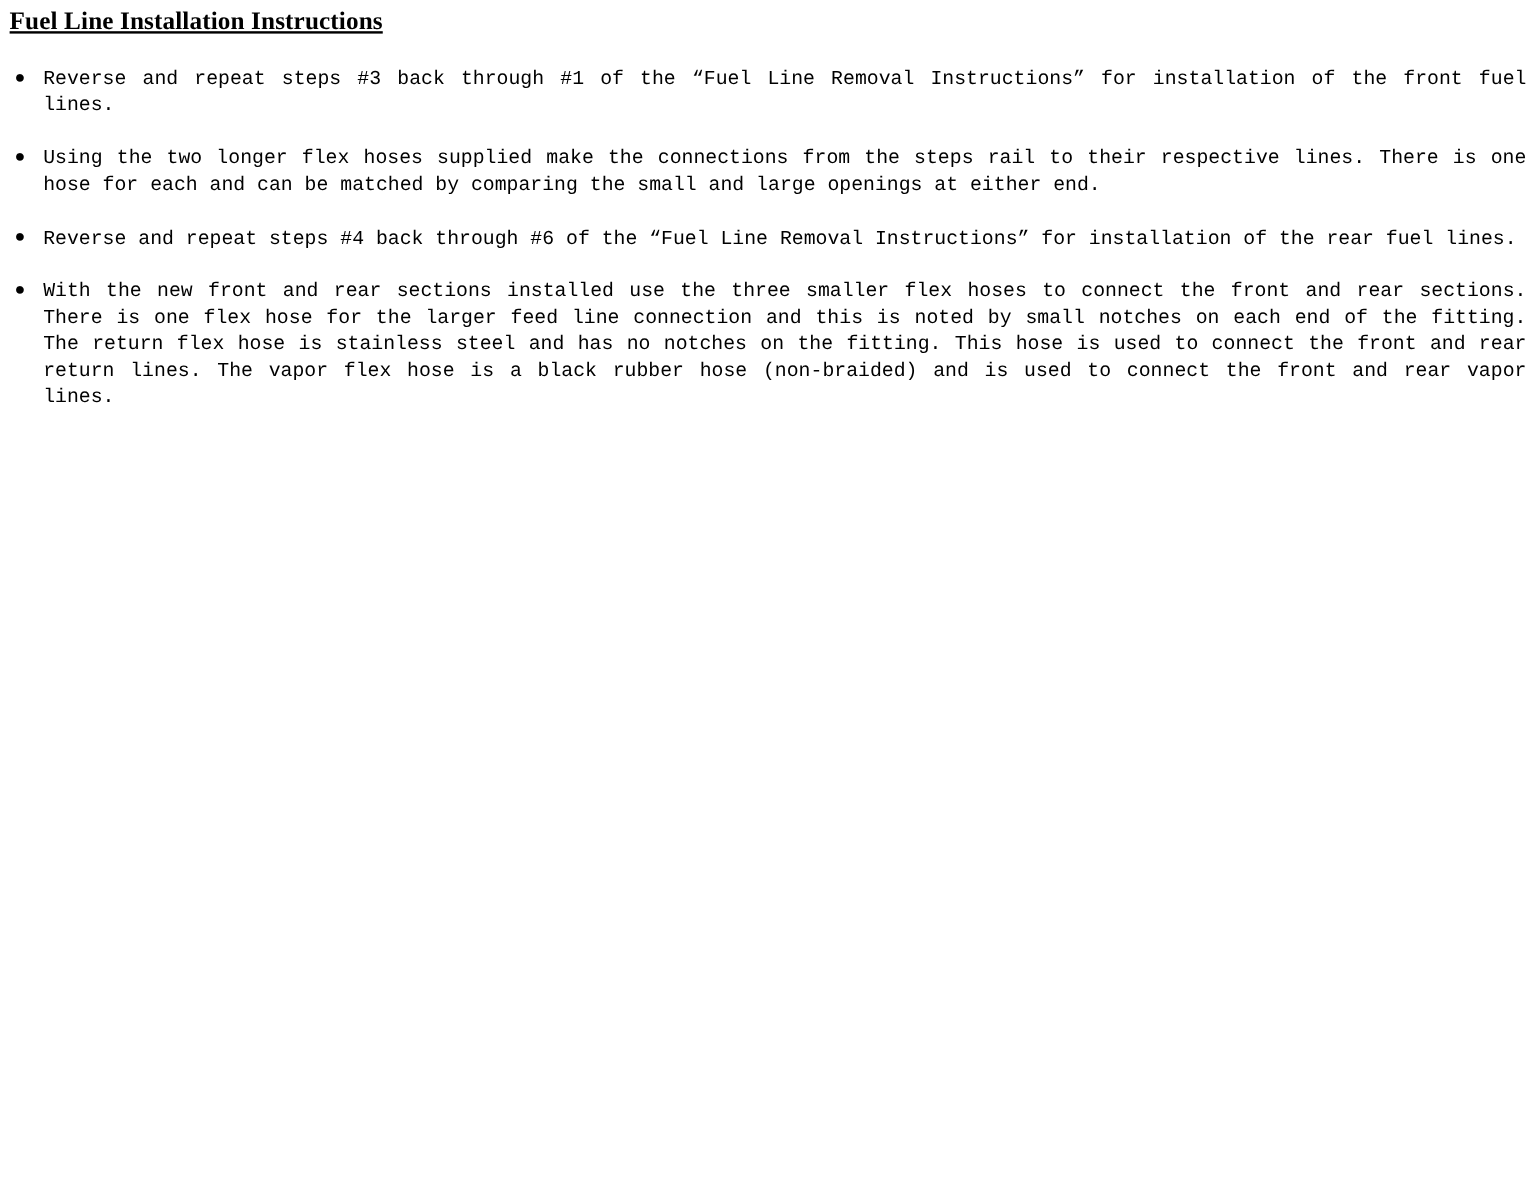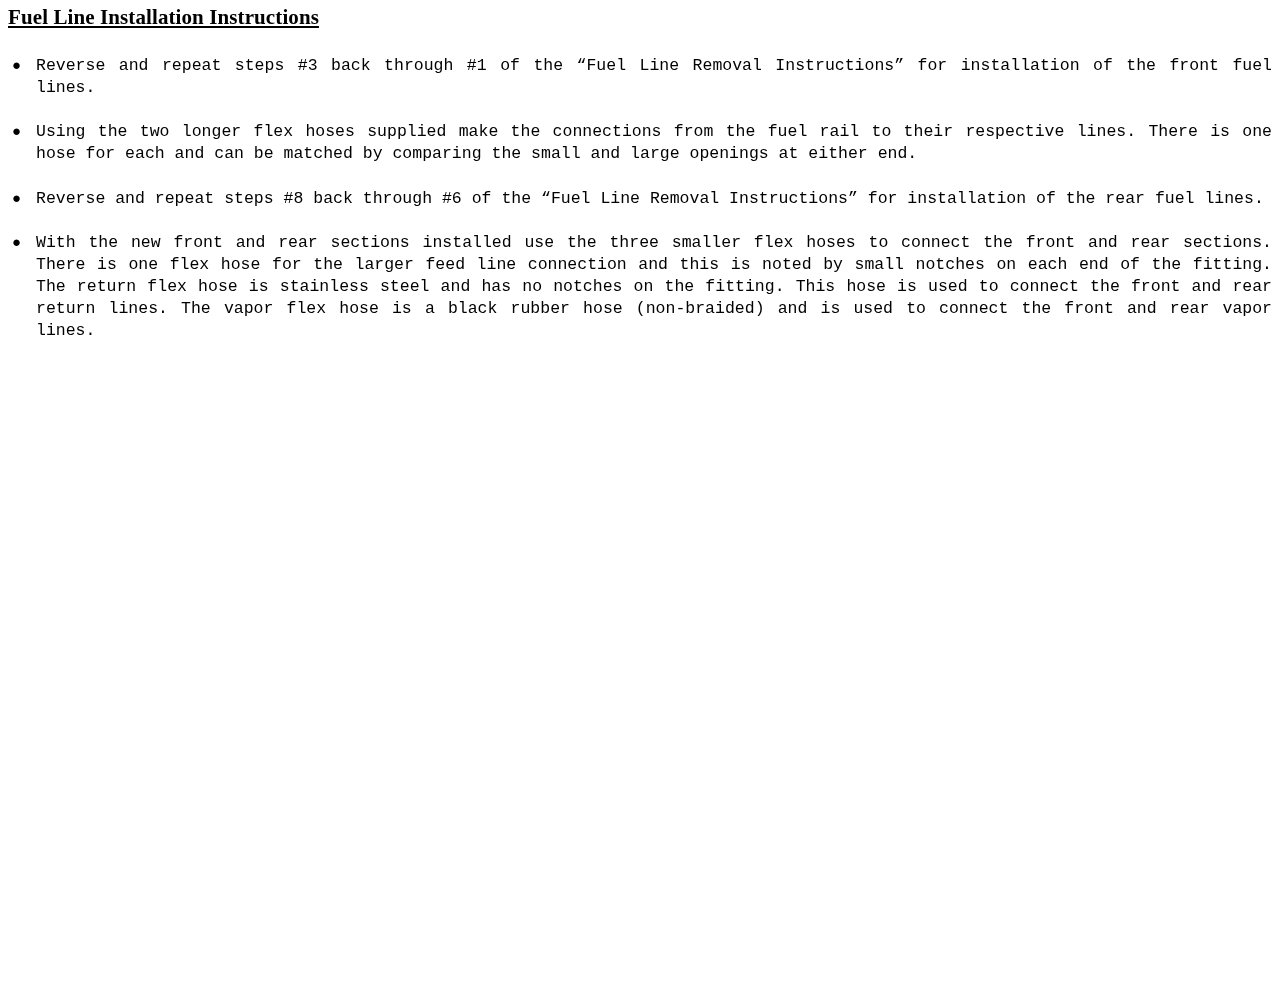--- a/index.html
+++ b/index.html
@@ -71,26 +71,26 @@
 
   <ul class="bullet-list">
 
     <li class="bullet-item gap-1">
       <span class="marker">●</span>
       <span class="text">Reverse and repeat steps #3 back through #1 of the “Fuel Line Removal Instructions” for installation of the front fuel lines.</span>
     </li>
 
     <li class="bullet-item gap-2">
       <span class="marker">●</span>
-      <span class="text">Using the two longer flex hoses supplied make the connections from the fuel rail to their respective lines. There is one hose for each and can be matched by comparing the small and large openings at either end.</span>
+      <span class="text">Using the two longer flex hoses supplied make the connections from the steps rail to their respective lines. There is one hose for each and can be matched by comparing the small and large openings at either end.</span>
     </li>
 
     <li class="bullet-item gap-3">
       <span class="marker">●</span>
-      <span class="text">Reverse and repeat steps #8 back through #6 of the “Fuel Line Removal Instructions” for installation of the rear fuel lines.</span>
+      <span class="text">Reverse and repeat steps #4 back through #6 of the “Fuel Line Removal Instructions” for installation of the rear fuel lines.</span>
     </li>
 
     <li class="bullet-item gap-4">
       <span class="marker">●</span>
       <span class="text">With the new front and rear sections installed use the three smaller flex hoses to connect the front and rear sections. There is one flex hose for the larger feed line connection and this is noted by small notches on each end of the fitting. The return flex hose is stainless steel and has no notches on the fitting. This hose is used to connect the front and rear return lines. The vapor flex hose is a black rubber hose (non-braided) and is used to connect the front and rear vapor lines.</span>
     </li>
 
   </ul>
 
 </div>

